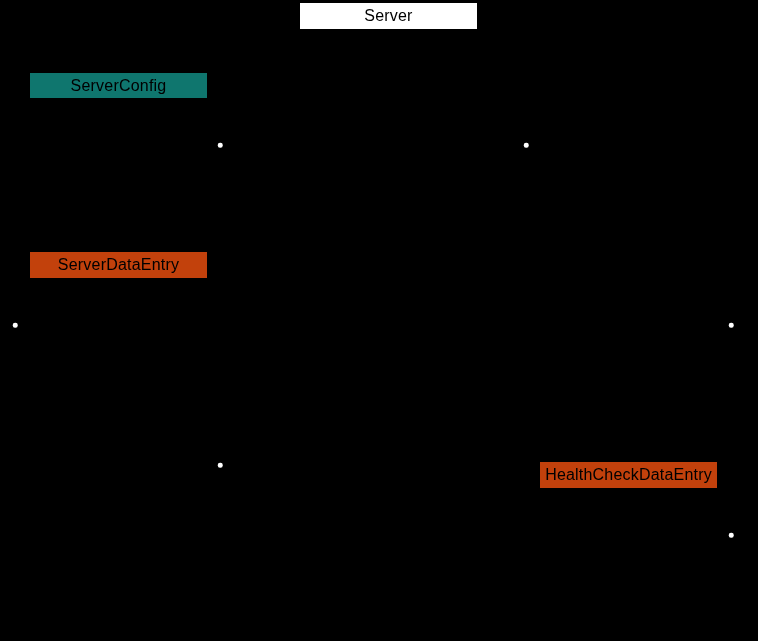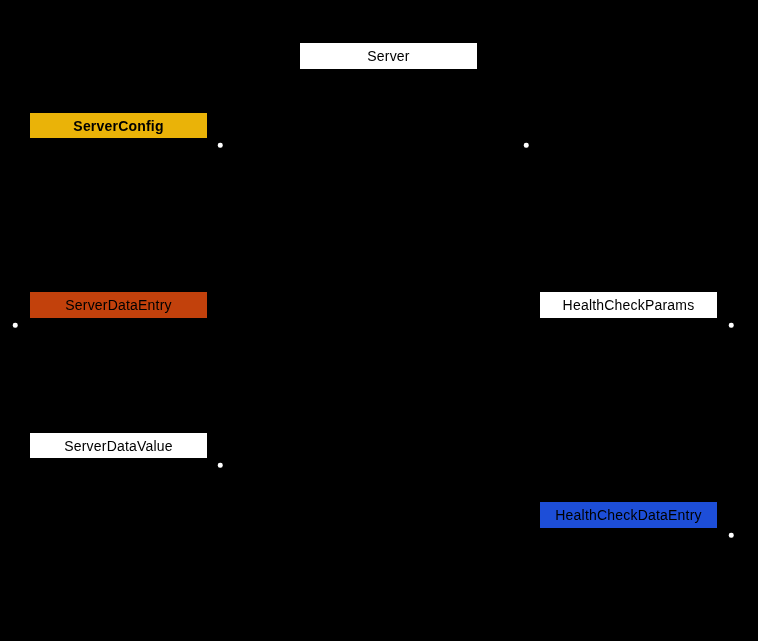--- a/index.html
+++ b/index.html
@@ -14,28 +14,27 @@
     height: 641px;
     background: #000000;
     overflow: hidden;
   }
   .node {
     position: absolute;
     box-sizing: border-box;
     background: #ffffff;
     border: 1px solid #000000;
     color: #000000;
-    font-size: 14px;
+    font-size: 16px;
     line-height: 1;
     display: flex;
     align-items: center;
     justify-content: center;
     white-space: nowrap;
     letter-spacing: 0.2px;
-    margin-top: 40px;
   }
   
   .n-server                  { left: 299px; top:   2px; width: 179px; height: 28px; }
   .n-server-config           { left:  29px; top:  72px; width: 179px; height: 27px; }
   .n-health-check-config     { left: 539px; top:  72px; width: 179px; height: 27px; }
   .n-server-data-entry       { left:  29px; top: 251px; width: 179px; height: 28px; }
   .n-health-check-params     { left: 539px; top: 251px; width: 179px; height: 28px; }
   .n-server-data-value       { left:  29px; top: 392px; width: 179px; height: 27px; }
   .n-health-check-data-entry { left: 539px; top: 461px; width: 179px; height: 28px; }
   
@@ -48,30 +47,28 @@
     transform: translate(-50%, -50%);
   }
 </style>
 </head>
 <body style="background: rgb(0, 0, 0);">
 
 <div class="canvas" style="background: rgb(0, 0, 0);">
 
   <div class="node n-server" style="background: rgb(255, 255, 255); border-color: rgb(0, 0, 0); color: rgb(0, 0, 0);">Server</div>
 
-  <div class="node n-server-config" style="background: #eab308; border-color: rgb(0, 0, 0); color: rgb(0, 0, 0); font-weight: bold;">ServerConfig</div>
+  <div class="node n-server-config" style="background: #0f766e; border-color: rgb(0, 0, 0); color: rgb(0, 0, 0);">ServerConfig</div>
 
 
   <div class="node n-server-data-entry" style="background: #c2410c; border-color: rgb(0, 0, 0); color: rgb(0, 0, 0);">ServerDataEntry</div>
 
-  <div class="node n-health-check-params" style="background: rgb(255, 255, 255); border-color: rgb(0, 0, 0); color: rgb(0, 0, 0);">HealthCheckParams</div>
 
-  <div class="node n-server-data-value" style="background: rgb(255, 255, 255); border-color: rgb(0, 0, 0); color: rgb(0, 0, 0);">ServerDataValue</div>
 
-  <div class="node n-health-check-data-entry" style="background: #1d4ed8; border-color: rgb(0, 0, 0); color: rgb(0, 0, 0);">HealthCheckDataEntry</div>
+  <div class="node n-health-check-data-entry" style="background: #c2410c; border-color: rgb(0, 0, 0); color: rgb(0, 0, 0);">HealthCheckDataEntry</div>
 
 <div class="dot" style="left: 220px; top: 145px; background: rgb(255, 255, 255);"></div>
     <div class="dot" style="left: 526px; top: 145px; background: rgb(255, 255, 255);"></div>
     <div class="dot" style="left: 15px; top: 325px; background: rgb(255, 255, 255);"></div>
     <div class="dot" style="left: 731px; top: 325px; background: rgb(255, 255, 255);"></div>
     <div class="dot" style="left: 220px; top: 465px; background: rgb(255, 255, 255);"></div>
     <div class="dot" style="left: 731px; top: 535px; background: rgb(255, 255, 255);"></div>
   </div>
 
 </body></html>

